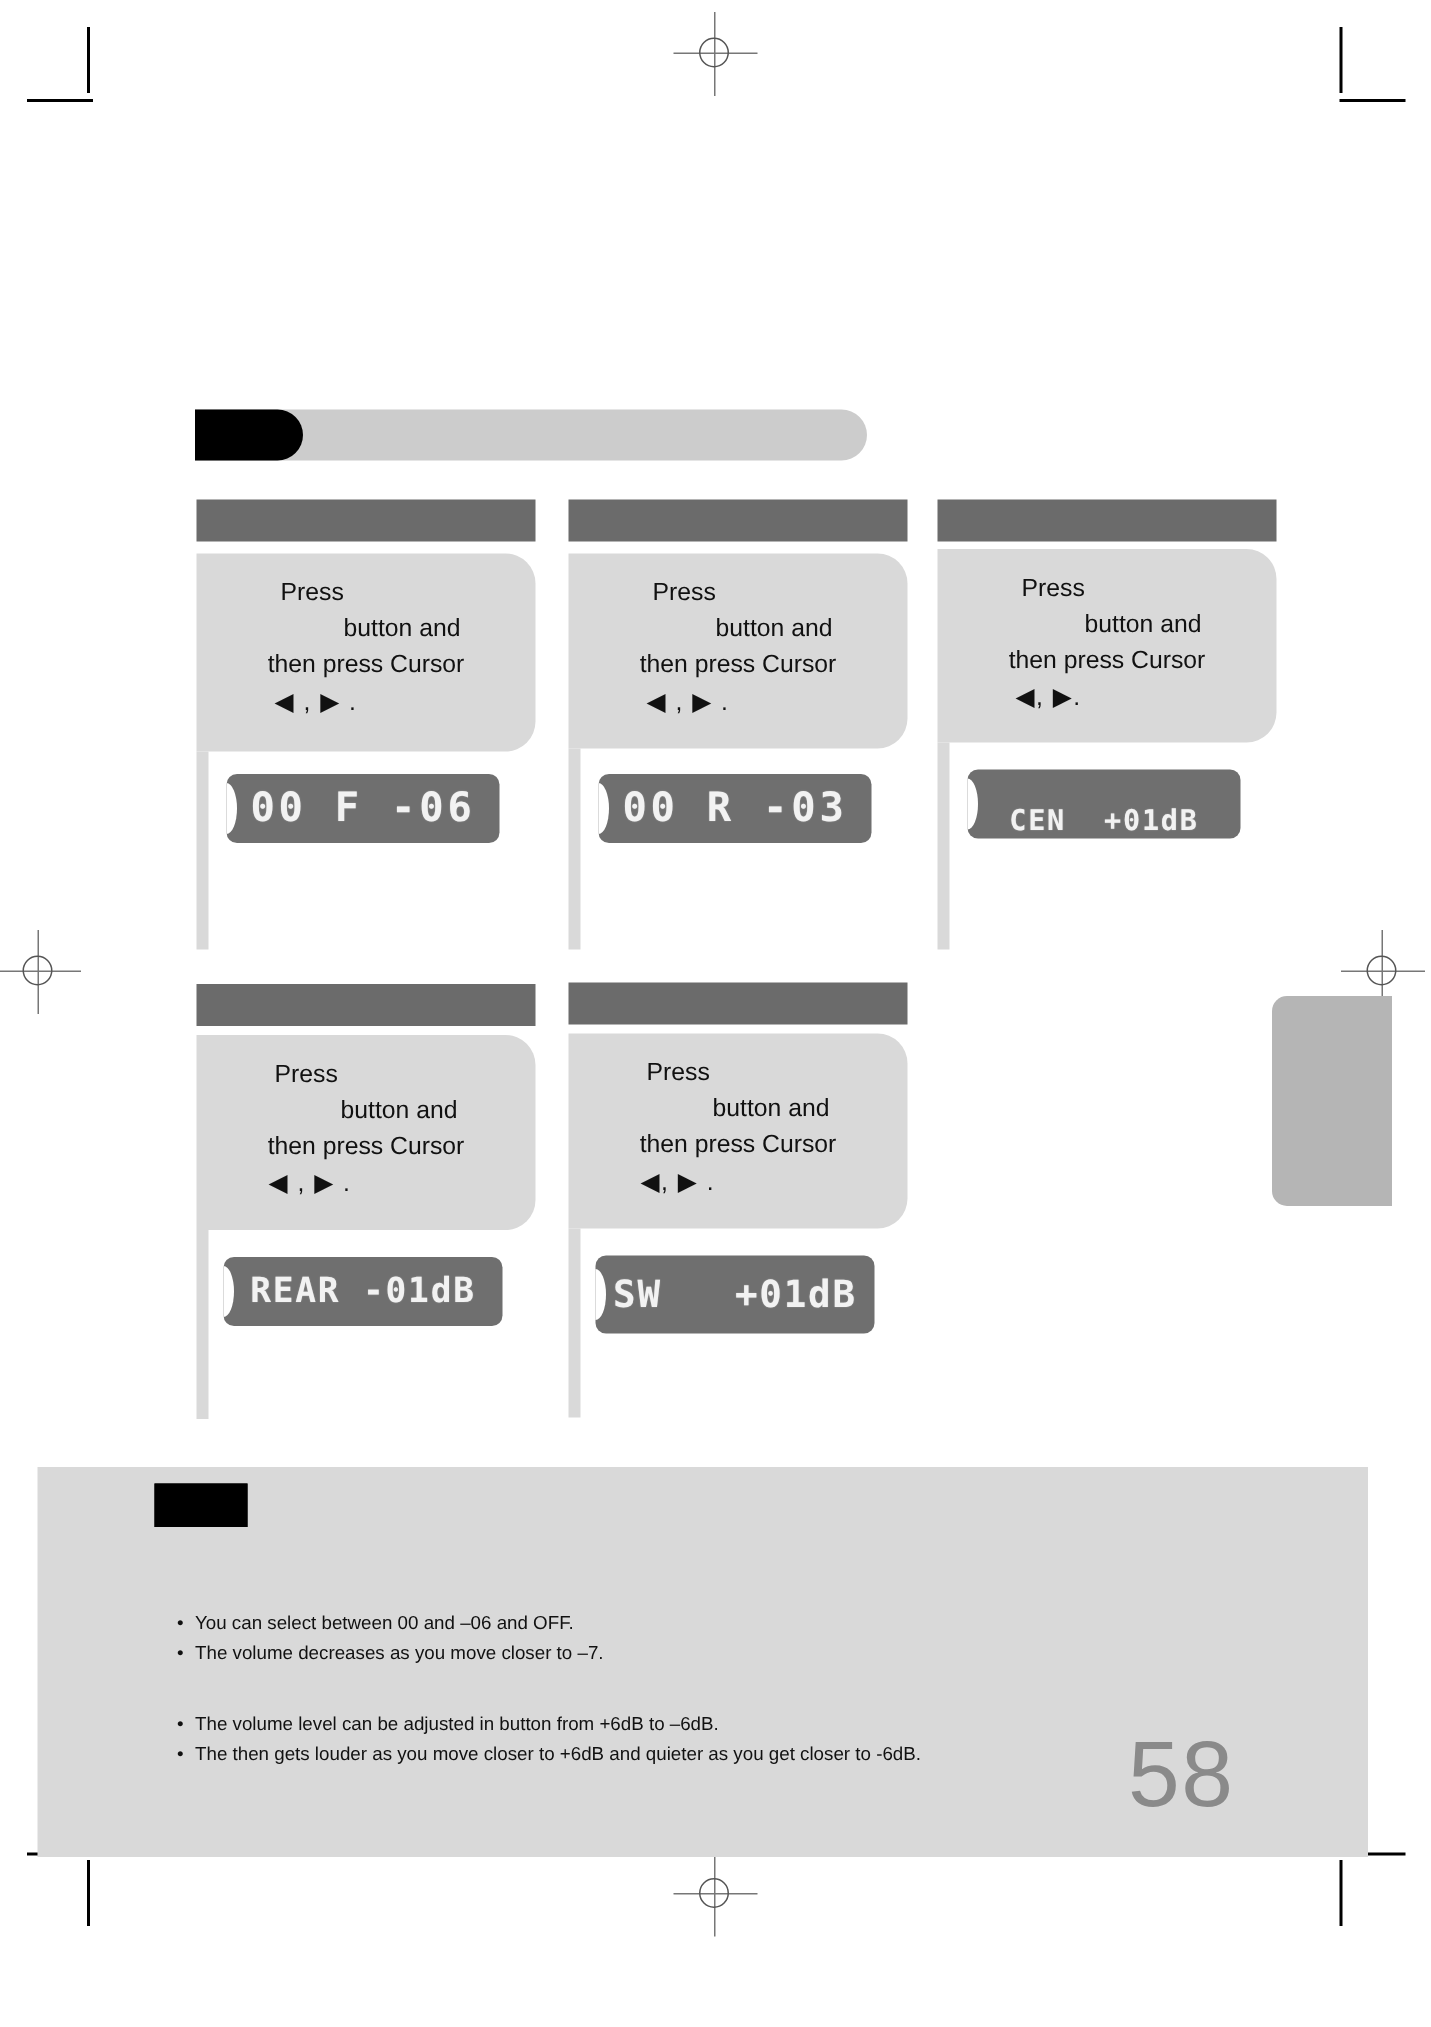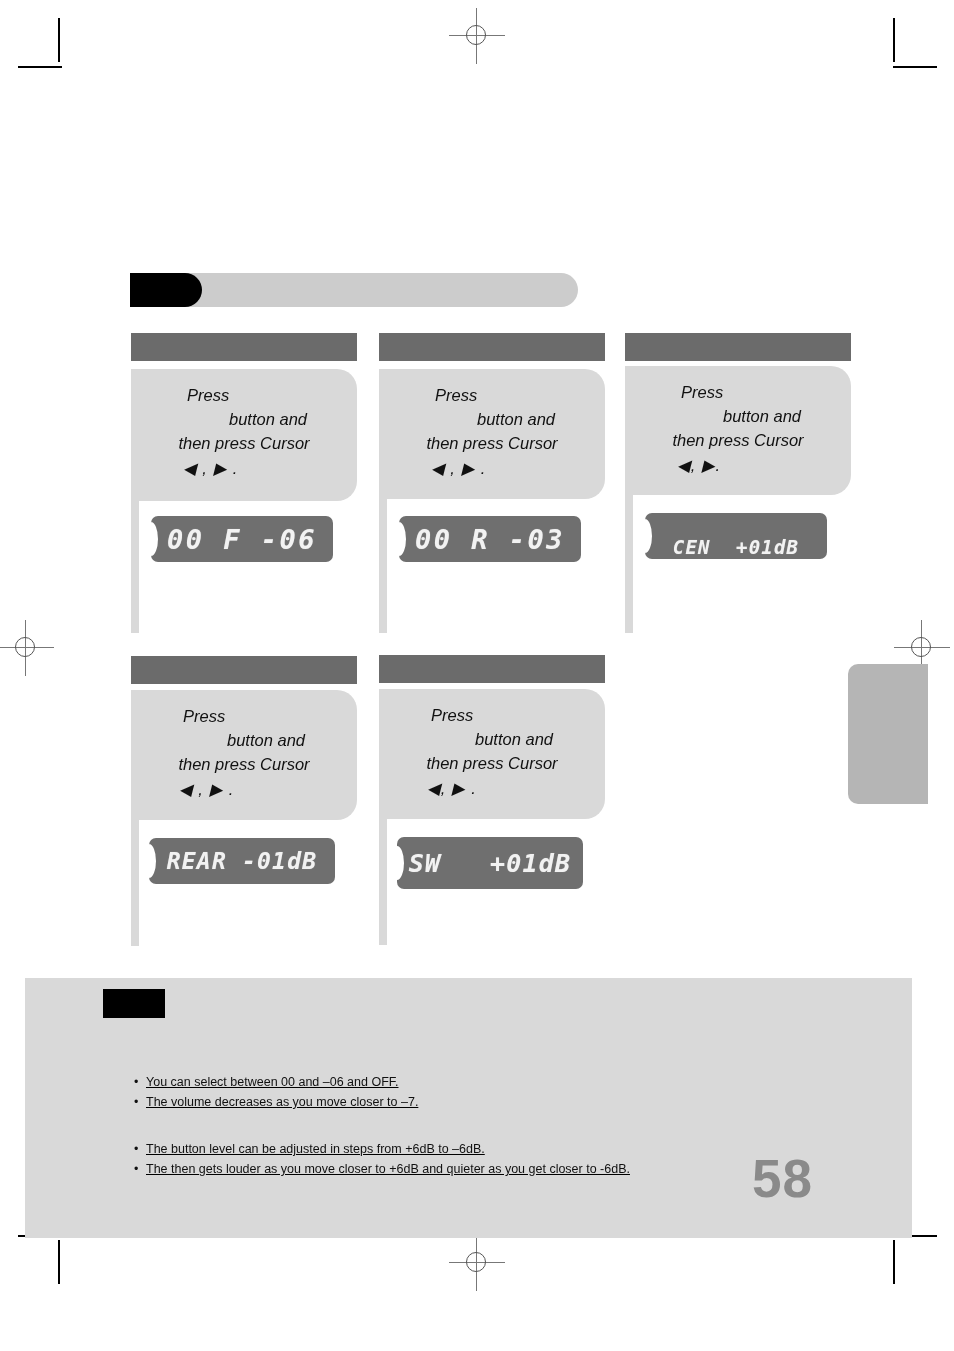--- a/index.html
+++ b/index.html
@@ -83,21 +83,20 @@
     top: 7px;
     font-size: 15px;
     color: #111;
     font-weight: bold;
     letter-spacing: .2px;
   }
 
   
   .step-card {
     position: absolute;
-    font-style: italic;
   }
   .step-header {
     position: absolute;
     left: 0;
     top: 0;
     height: 28px;
     background: #6b6b6b;
   }
   .step-header-label {
     color: #ffffff;
@@ -205,41 +204,40 @@
     bottom: 2px;
     background: #000;
     color: #fff;
     font-size: 13px;
     font-weight: bold;
     text-align: center;
     line-height: 21px;
   }
   .note-group {
     position: absolute;
-    left: 134px;
-    text-decoration: underline;
+    left: 118px;
   }
   .note-line {
     font-size: 12.5px;
     color: #111111;
     line-height: 20px;
     white-space: nowrap;
   }
   .note-line .bullet {
     display: inline-block;
     width: 12px;
   }
 
   #page-number {
     position: absolute;
     left: 752px;
     top: 1148px;
-    font-size: 53px;
+    font-size: 62px;
     color: #8a8a8a;
-    font-weight: bold;
+    font-weight: normal;
     letter-spacing: 1px;
   }
 </style>
 </head>
 <body>
 
 <div id="page">
 
   <div class="crop-line" style="left:58px;top:18px;width:1.6px;height:44px;"></div>
   <div class="crop-line" style="left:18px;top:66px;width:44px;height:1.6px;"></div>
@@ -376,21 +374,21 @@
     <div class="note-line">
       <span class="bullet">•</span><span>You can select between 00 and –06 and OFF.</span>
     </div>
     <div class="note-line">
       <span class="bullet">•</span><span>The volume decreases as you move closer to –7.</span>
     </div>
   </div>
 
   <div class="note-group" style="top:1139px;">
     <div class="note-line">
-      <span class="bullet">•</span><span>The button level can be adjusted in steps from +6dB to –6dB.</span>
+      <span class="bullet">•</span><span>The volume level can be adjusted in button from +6dB to –6dB.</span>
     </div>
     <div class="note-line">
       <span class="bullet">•</span><span>The then gets louder as you move closer to +6dB and quieter as you get closer to -6dB.</span>
     </div>
   </div>
 
   <div id="page-number">58</div>
 
 </div>
 

